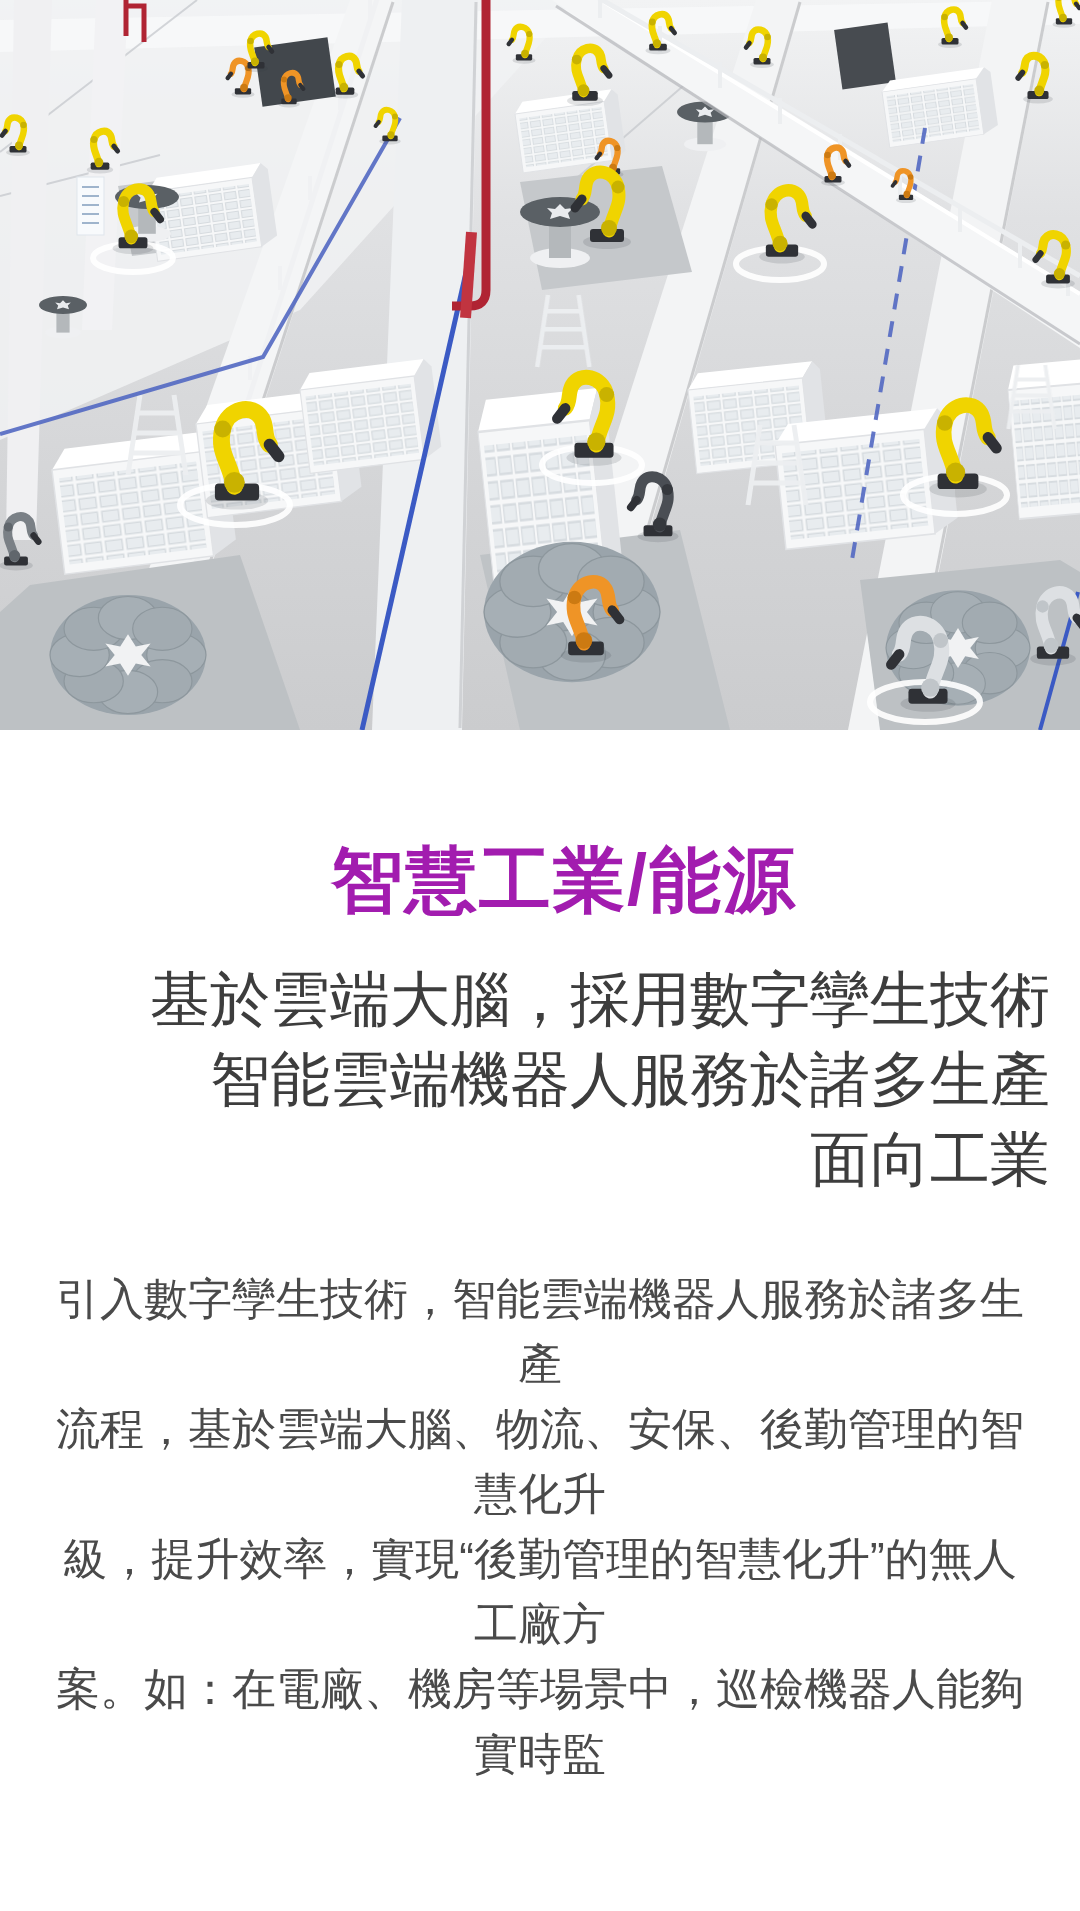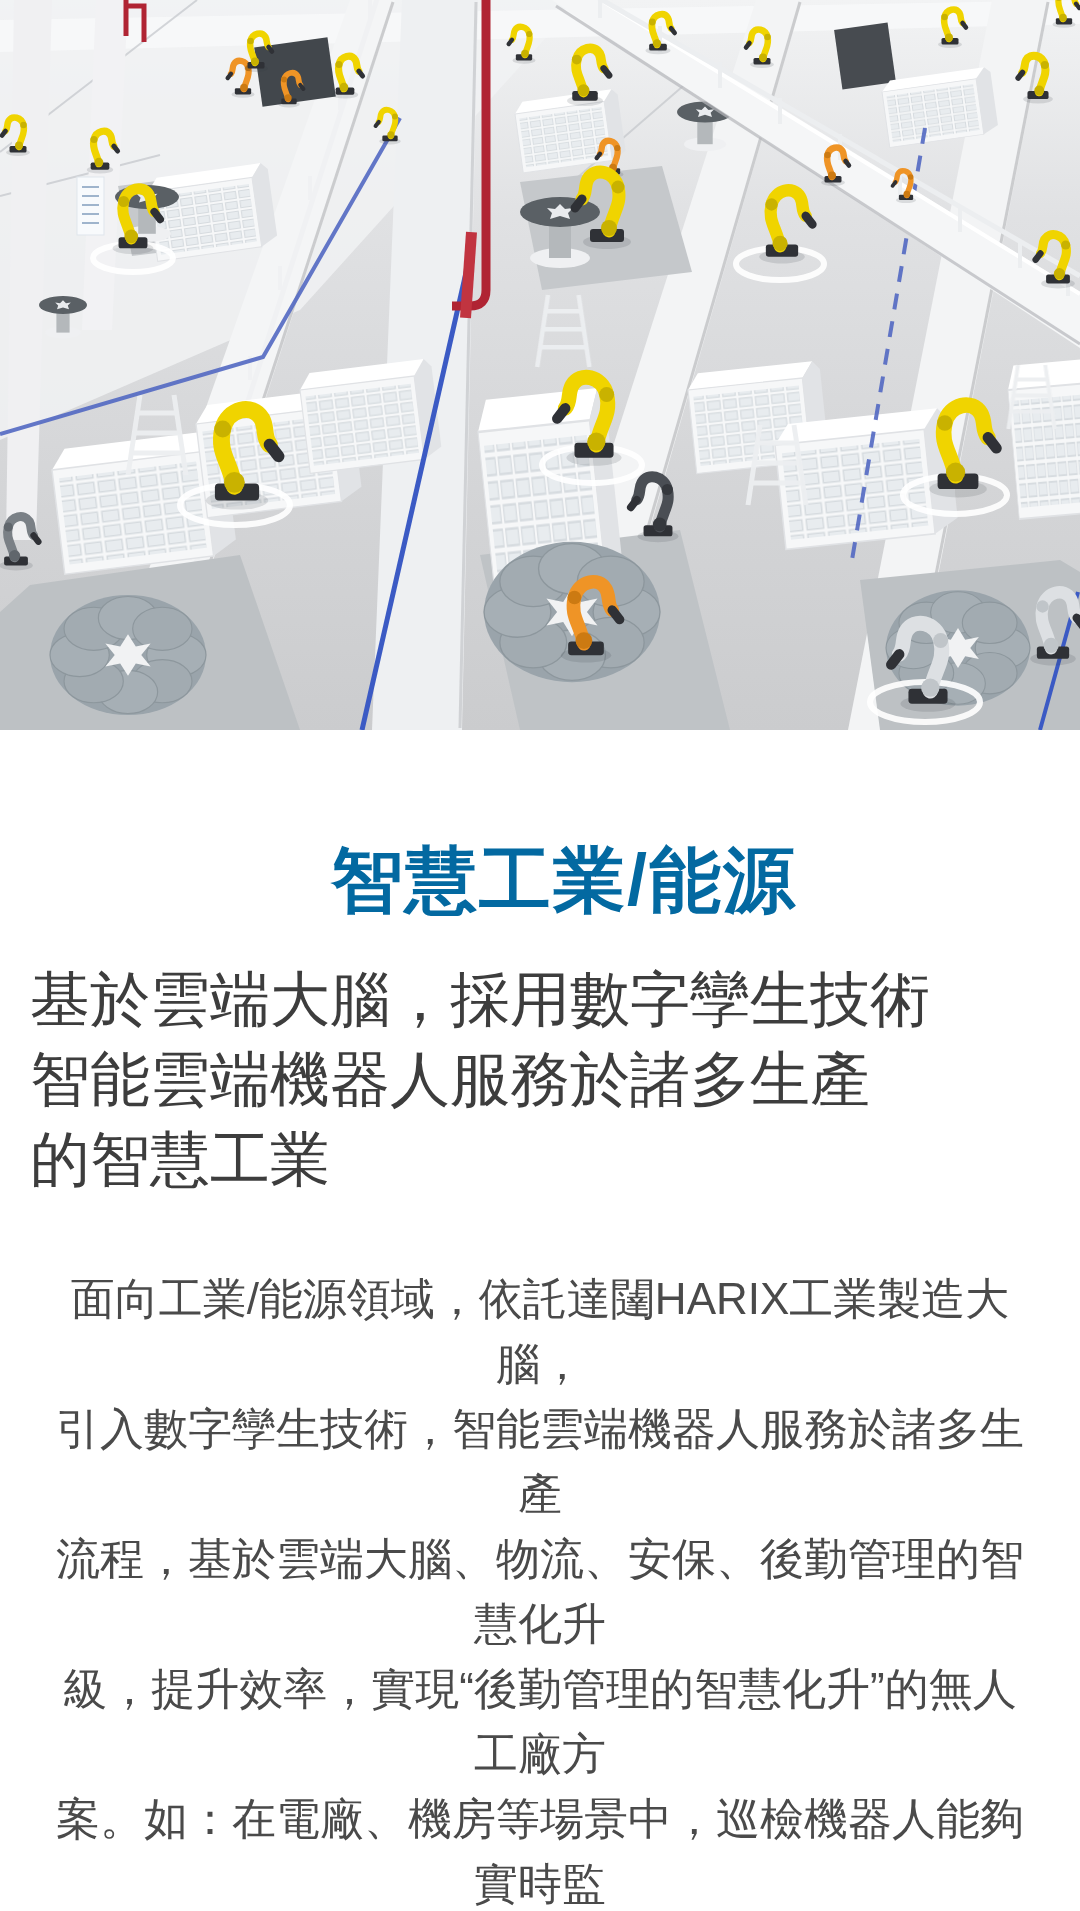--- a/index.html
+++ b/index.html
@@ -6,26 +6,26 @@
   body{
     width:1080px;height:1911px;overflow:hidden;background:#ffffff;
     font-family:"Liberation Sans", sans-serif;
     -webkit-font-smoothing:antialiased;
   }
   .hero{width:1080px;height:730px;position:relative;overflow:hidden;background:#d9dadc;}
   .hero svg{display:block;}
   .page-title{
     margin:112px 0 0 0;
     font-size:72px;line-height:76px;font-weight:600;
-    color:#0369a1;text-align:center;letter-spacing:2px;padding-left:48px;
+    color:#a21caf;text-align:center;letter-spacing:2px;padding-left:48px;
   }
   .page-subtitle{
     margin:42px auto 0 auto;width:1020px;
     font-size:60px;line-height:80px;font-weight:500;
-    color:#3d3d3d;text-align:left;letter-spacing:0px;
+    color:#3d3d3d;text-align:right;letter-spacing:0px;
   }
   .body-text{
     margin:66px auto 0 auto;width:990px;
     font-size:44px;line-height:65px;font-weight:400;
     color:#4a4a4a;text-align:center;
   }
   
   .rb-y{--c1:#f0d400;--c2:#c9b200;}
   .rb-o{--c1:#ef9426;--c2:#cc7a12;}
   .rb-g{--c1:#7a8086;--c2:#60666c;}
@@ -233,23 +233,22 @@
     <use href="#robot" xlink:href="#robot" class="rb-g" transform="translate(16,562) scale(0.7)"></use>
   </g>
 </svg>
 </div>
 
 <h1 class="page-title">智慧工業/能源</h1>
 
 <div class="page-subtitle">
   <div>基於雲端大腦，採用數字孿生技術</div>
   <div>智能雲端機器人服務於諸多生產</div>
-  <div>的智慧工業</div>
+  <div>面向工業</div>
 </div>
 
 <div class="body-text">
-  <div>面向工業/能源領域，依託達闥HARIX工業製造大腦，</div>
   <div>引入數字孿生技術，智能雲端機器人服務於諸多生產</div>
   <div>流程，基於雲端大腦、物流、安保、後勤管理的智慧化升</div>
   <div>級，提升效率，實現“後勤管理的智慧化升”的無人工廠方</div>
   <div>案。如：在電廠、機房等場景中，巡檢機器人能夠實時監</div>
 
 </div>
 
 </body></html>

